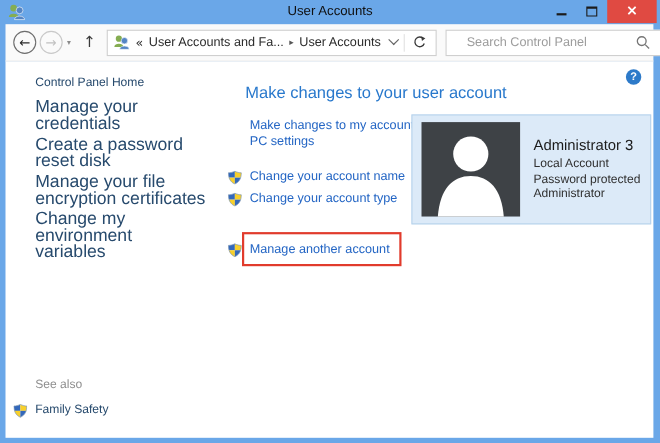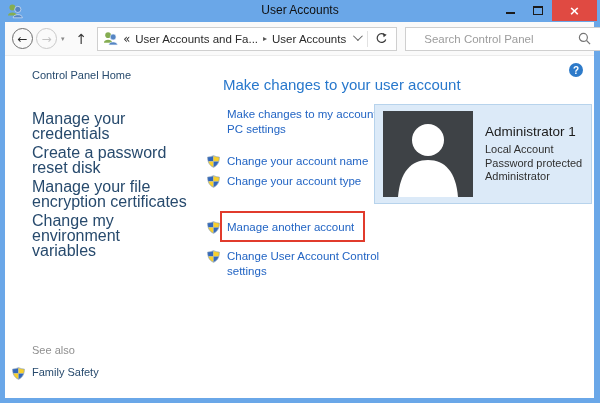--- a/index.html
+++ b/index.html
@@ -48,21 +48,21 @@
   .mag { flex: none; display: flex; }
 
   
   .content { position: absolute; top: 56px; left: 5px; right: 6px; bottom: 5px; background: #fff; }
   .help-btn { position: absolute; top: 7px; right: 11px; width: 14px; height: 14px; border-radius: 50%;
               background: #2d7ac9; color: #fff; font-size: 10px; font-weight: bold;
               display: flex; align-items: center; justify-content: center; }
 
   
   .sidebar { position: absolute; left: 27px; top: 13px; width: 156px; }
-  .cp-home { font-size: 11px; color: #274a6d; margin-bottom: 30px; cursor: pointer; }
+  .cp-home { font-size: 11px; color: #274a6d; margin-bottom: 9px; cursor: pointer; }
   .side-list { list-style: none; }
   .side-list li { position: relative; font-size: 16px; line-height: 15px; color: #274a6d;
                   margin-bottom: 4px; cursor: pointer; }
   .side-shield { position: absolute; left: -20px; top: 1px; }
   .see-also { position: absolute; left: 27px; top: 288px; width: 156px; }
   .see-also-label { font-size: 11px; color: #8f8f8f; margin-bottom: 10px; }
   .see-also-item { position: relative; font-size: 11px; color: #274a6d; cursor: pointer; }
 
   
   .main { position: absolute; left: 202px; top: 20px; width: 380px; }
@@ -221,36 +221,30 @@
 
       <div class="task-row row-manage">
         <svg class="shield" width="13" height="13">
             <use href="#uac-shield"></use>
           </svg>
         <span class="hl-box">
           <span class="task-link">Manage another account</span>
         </span>
       </div>
 
-      <div class="task-row row-uac">
-        <svg class="shield" width="13" height="13">
-            <use href="#uac-shield"></use>
-          </svg>
-        <span class="task-link">Change User Account Control settings</span>
-      </div>
     </div>
 
     <div class="user-tile">
       <svg class="avatar" viewBox="0 0 90 86">
         <rect width="90" height="86" fill="#3e4246"></rect>
         <circle cx="45" cy="29" r="16" fill="#ffffff"></circle>
         <path d="M45 49 C28 49 17 61 15 86 L75 86 C73 61 62 49 45 49 Z" fill="#ffffff"></path>
       </svg>
       <div class="acct-text">
-        <div class="acct-name">Administrator 1</div>
+        <div class="acct-name">Administrator 3</div>
         <div class="acct-line">Local Account</div>
         <div class="acct-line">Password protected</div>
         <div class="acct-line">Administrator</div>
       </div>
     </div>
 
   </div>
 </div>
 
 </body></html>

